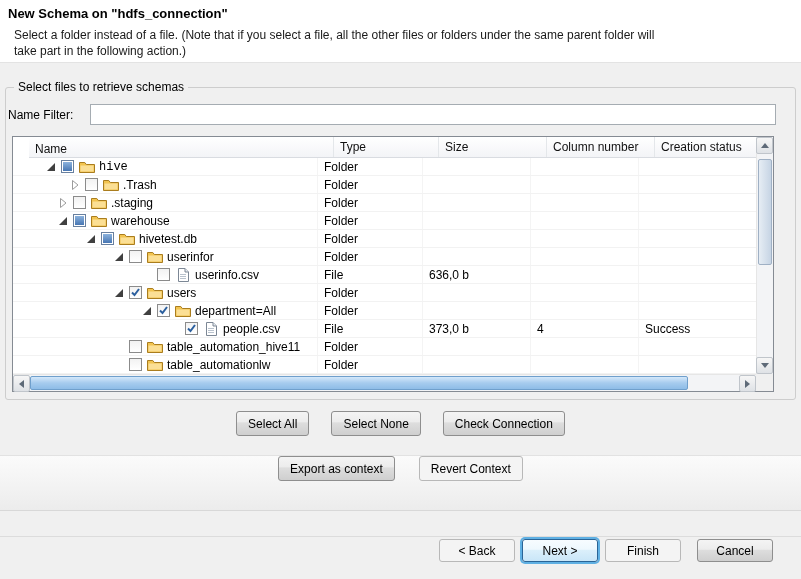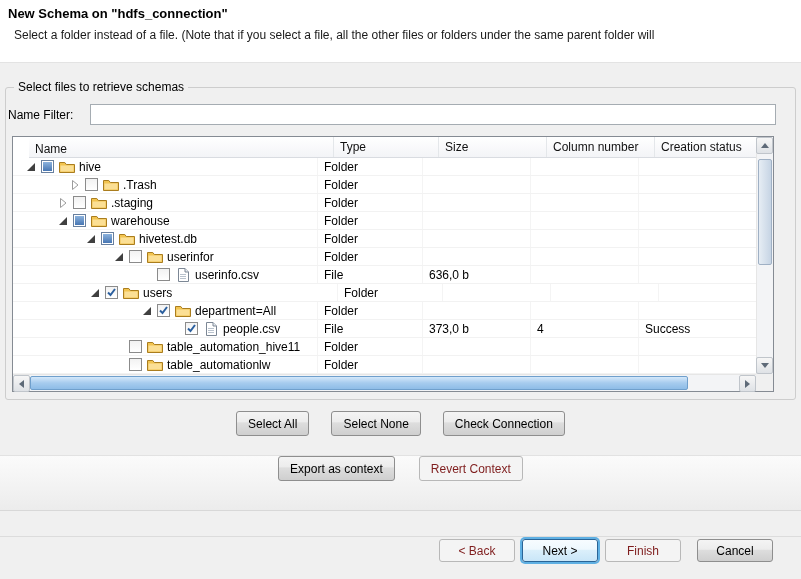--- a/index.html
+++ b/index.html
@@ -44,56 +44,57 @@
   .sb-btn{position:absolute;width:17px;height:17px;background:linear-gradient(180deg,#f6f6f6,#dfe2e6);border:1px solid #c0c5cb;border-radius:2px;display:flex;align-items:center;justify-content:center}
   .sb-up{top:0;right:0}
   .sb-down{bottom:0;right:0}
   .sb-left{left:0;top:0}
   .sb-right{right:0;top:0}
   .vthumb{position:absolute;left:1px;top:22px;width:14px;height:106px;background:linear-gradient(90deg,#e6edf4,#c6d4e4);border:1px solid #9fb0c4;border-radius:2px}
   .hthumb{position:absolute;top:1px;left:17px;right:68px;height:14px;background:linear-gradient(180deg,#d4e8fa,#a6cbee 50%,#8ebce7);border:1px solid #6f9fcc;border-radius:2px}
 
   
   .btn{display:inline-flex;align-items:center;justify-content:center;height:25px;padding:0 11px;font:12px "Liberation Sans",sans-serif;color:#000;background:linear-gradient(180deg,#f4f4f4 0%,#ececec 45%,#dedede 46%,#cfcfcf 100%);border:1px solid #8e8e8e;border-radius:3px;cursor:default}
-  .btn.disabled{background:#f4f4f4;border-color:#b8b8b8;color:#7f1d1d}
+  .btn.disabled{background:#f4f4f4;border-color:#b8b8b8;color:#000000}
   .btn.focused{border:1px solid #2a6496;box-shadow:0 0 0 2px #5fb0e3;background:linear-gradient(180deg,#f7fcff 0%,#eef8fe 45%,#dcf0fb 46%,#c9e6f8 100%)}
   .action-row{position:absolute;left:0;top:411px;width:100%;display:flex;justify-content:center;gap:22px}
   .context-panel{position:absolute;left:0;top:455px;width:100%;height:56px;background:linear-gradient(180deg,#fbfbfb,#ececec);border-top:1px solid #e2e2e2;border-bottom:1px solid #d8d8d8;display:flex;justify-content:center;gap:24px}
   .footer{position:absolute;left:0;top:536px;width:100%;height:28px;border-top:1px solid #dcdcdc;display:flex;align-items:center;justify-content:flex-end;gap:7px;padding:0 28px}
   .footer .btn{height:23px;min-width:76px}
   .footer .btn-cancel{margin-left:9px}
 </style>
 </head>
 <body>
 
 <div class="dialog">
 
   <div class="header">
     <div class="title">New Schema on "hdfs_connection"</div>
     <div class="desc">
       <div>Select a folder instead of a file. (Note that if you select a file, all the other files or folders under the same parent folder will</div>
+      <div>take part in the following action.)</div>
     </div>
   </div>
 
   <div class="groupbox">
     <span class="group-title">Select files to retrieve schemas</span>
     <label class="filter-label">Name Filter:</label>
     <input class="filter-input" type="text" value="" style="">
 
     <div class="table">
       <div class="thead">
           <div class="hcell col-name">Name</div>
           <div class="hcell col-type">Type</div>
           <div class="hcell col-size">Size</div>
           <div class="hcell col-colnum">Column number</div>
           <div class="hcell col-status">Creation status</div>
         </div>
       <div class="tbody">
           <div class="trow">
-            <div class="cell col-name" style="padding-left: 12px;">
+            <div class="cell col-name" style="padding-left: 32px; font-family: Liberation Mono, monospace;">
               <span class="expander">
                 <svg width="10" height="10" viewBox="0 0 10 10">
                   <polygon points="9,1 9,9 1,9" fill="#404040"></polygon>
                 </svg>
               </span>
               <span class="checkbox filled"></span>
               <span class="ficon">
                 <svg width="16" height="12" viewBox="0 0 16 12">
                   <path d="M0.5 1.5 L5.8 1.5 L7.3 3.5 L15.5 3.5 L15.5 11.5 L0.5 11.5 Z" fill="#f2c450" stroke="#aa7d1e"></path>
                   <path d="M1.5 4.5 L14.5 4.5 L14.5 10.5 L1.5 10.5 Z" fill="#fbdf95"></path>
@@ -225,21 +226,21 @@
                 </svg>
               </span>
               <span class="rlabel">userinfo.csv</span>
             </div>
             <div class="cell col-type">File</div>
             <div class="cell col-size">636,0 b</div>
             <div class="cell col-colnum"></div>
             <div class="cell col-status"></div>
           </div>
           <div class="trow">
-            <div class="cell col-name" style="padding-left: 56px; margin-left: 20px;">
+            <div class="cell col-name" style="padding-left: 100px;">
               <span class="expander">
                 <svg width="10" height="10" viewBox="0 0 10 10">
                   <polygon points="9,1 9,9 1,9" fill="#404040"></polygon>
                 </svg>
               </span>
               <span class="checkbox checked">
                 <svg width="11" height="11" viewBox="0 0 11 11">
                   <polyline points="2,5.5 4.5,8 9,2" fill="none" stroke="#2b5f9e" stroke-width="2"></polyline>
                 </svg>
               </span>

